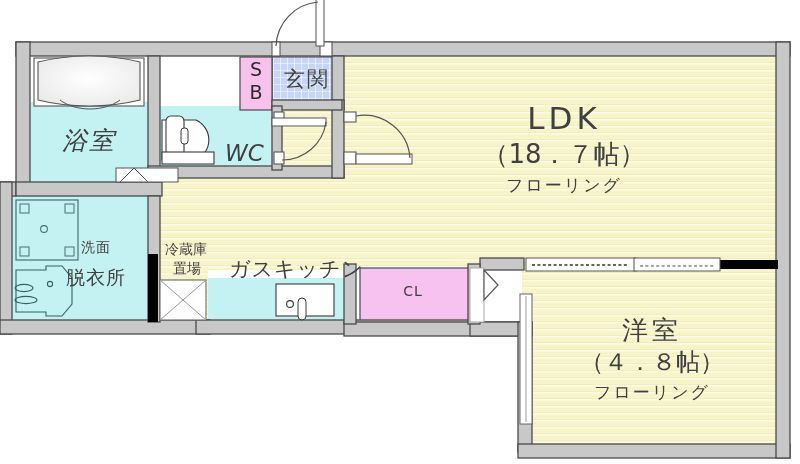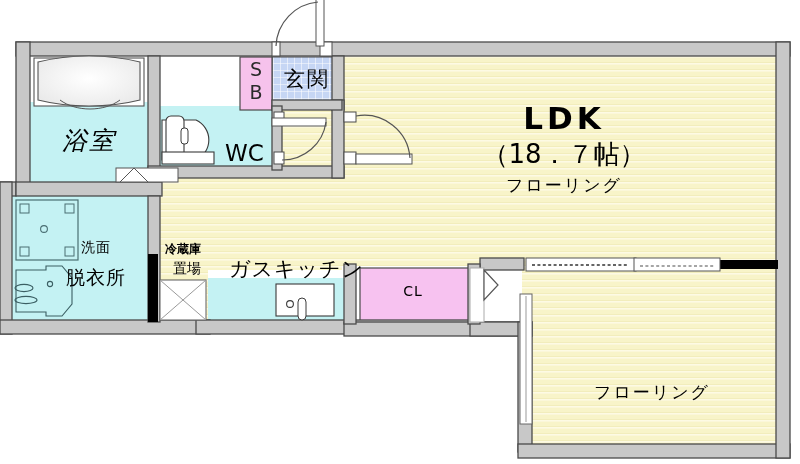--- a/index.html
+++ b/index.html
@@ -1,20 +1,20 @@
 <!DOCTYPE html>
 <html><head>
 <meta charset="utf-8">
 <style>
   html,body{margin:0;padding:0;background:#ffffff;}
   body{width:800px;height:464px;overflow:hidden;
        font-family:"Liberation Sans","DejaVu Sans",sans-serif;}
   #stage{position:relative;width:800px;height:464px;background:#ffffff;}
   #stage svg{position:absolute;left:0;top:0;}
-  .lbl{position:absolute;color:#000000;white-space:nowrap;
+  .lbl{position:absolute;color:#404040;white-space:nowrap;
        font-family:"DejaVu Sans","Liberation Sans",sans-serif;}
   .lbl-c{transform:translateX(-50%);text-align:center;}
 </style>
 </head>
 <body>
 
 <div id="stage">
 
   <svg width="800" height="464" viewBox="0 0 800 464">
     <defs>
@@ -215,38 +215,40 @@
     </g>
 
     <g>
       <rect x="520" y="294" width="12" height="130" fill="#ffffff" stroke="#666" stroke-width="1"></rect>
       <path d="M526 296 V422" stroke="#999" stroke-width="1"></path>
     </g>
 
     </g>
   </svg>
 
-  <div class="lbl lbl-c" style="left:564px;top:100px;font-size:31px;letter-spacing:4px;font-weight:bold;">LDK</div>
+  <div class="lbl lbl-c" style="left:564px;top:100px;font-size:31px;letter-spacing:4px;">LDK</div>
   <div class="lbl lbl-c" style="left:564px;top:137px;font-size:26px;">（18．７帖）</div>
   <div class="lbl lbl-c" style="left:564px;top:174px;font-size:17px;letter-spacing:2px;">フローリング</div>
 
+  <div class="lbl lbl-c" style="left:652px;top:313px;font-size:26px;letter-spacing:4px;">洋室</div>
+  <div class="lbl lbl-c" style="left:652px;top:346px;font-size:24px;">（４．８帖）</div>
   <div class="lbl lbl-c" style="left:652px;top:381px;font-size:17px;letter-spacing:2px;">フローリング</div>
 
   <div class="lbl lbl-c" style="left:89px;top:124px;font-size:25px;letter-spacing:2px;font-style:italic;">浴室</div>
 
   <div class="lbl lbl-c" style="left:96px;top:239px;font-size:14px;letter-spacing:1px;">洗面</div>
   <div class="lbl lbl-c" style="left:96px;top:265px;font-size:19px;letter-spacing:1px;">脱衣所</div>
 
-  <div class="lbl" style="left:225px;top:140px;font-size:23px;">WC</div>
+  <div class="lbl" style="left:225px;top:140px;font-size:23px;font-style:italic;">WC</div>
 
   <div class="lbl lbl-c" style="left:307px;top:65px;font-size:21px;letter-spacing:2px;">玄関</div>
 
   <div class="lbl lbl-c" style="left:256px;top:58px;font-size:19px;color:#2a2a2a;">S</div>
   <div class="lbl lbl-c" style="left:256px;top:81px;font-size:19px;color:#2a2a2a;">B</div>
 
   <div class="lbl lbl-c" style="left:413px;top:283px;font-size:14px;letter-spacing:1px;">CL</div>
 
   <div class="lbl" style="left:229px;top:255px;font-size:21px;letter-spacing:1px;">ガスキッチン</div>
 
-  <div class="lbl" style="left:165px;top:241px;font-size:12px;font-weight:bold;">冷蔵庫</div>
+  <div class="lbl" style="left:165px;top:241px;font-size:14px;">冷蔵庫</div>
   <div class="lbl" style="left:173px;top:260px;font-size:14px;">置場</div>
 
 </div>
 
 </body></html>

